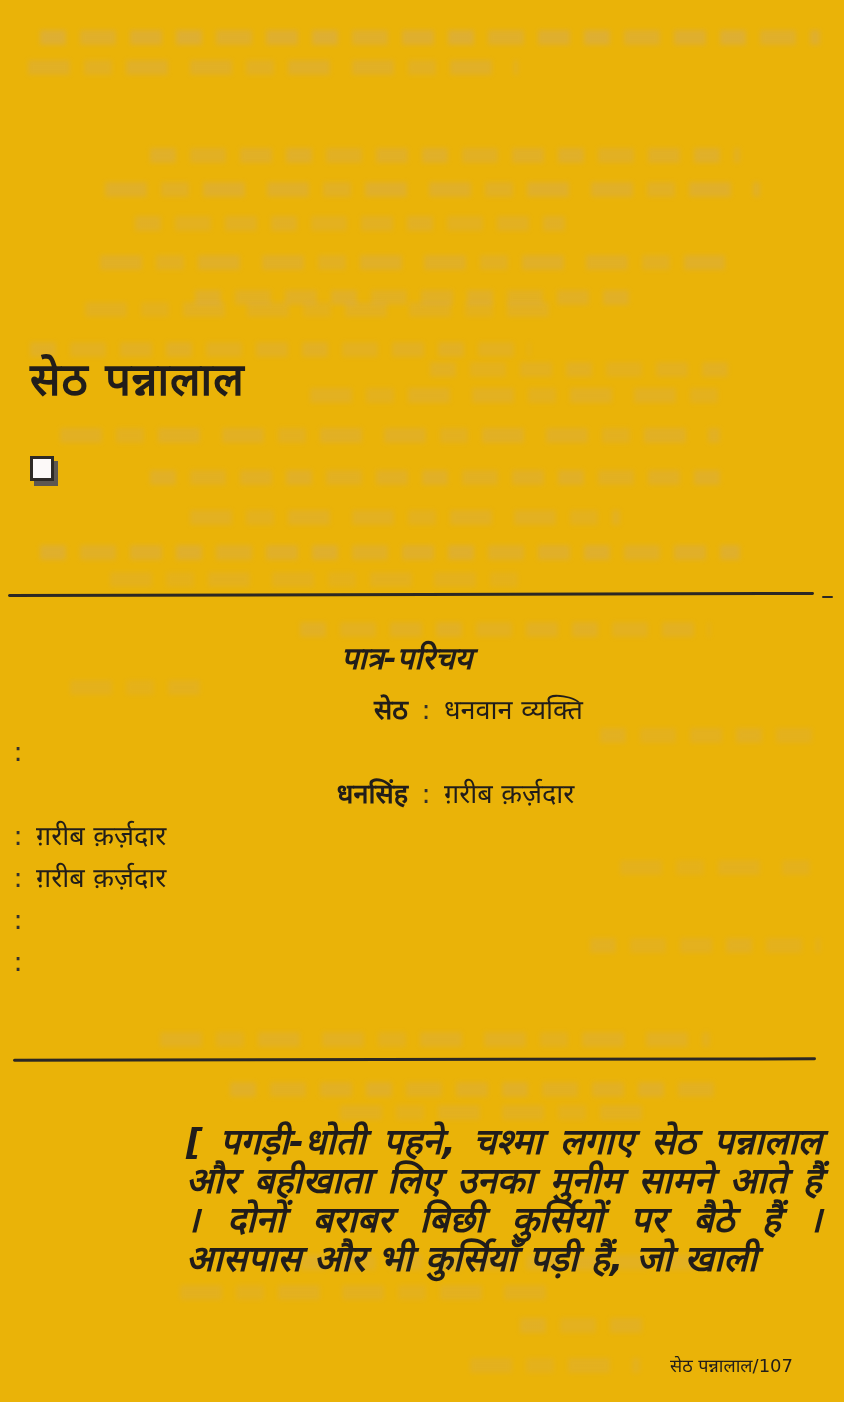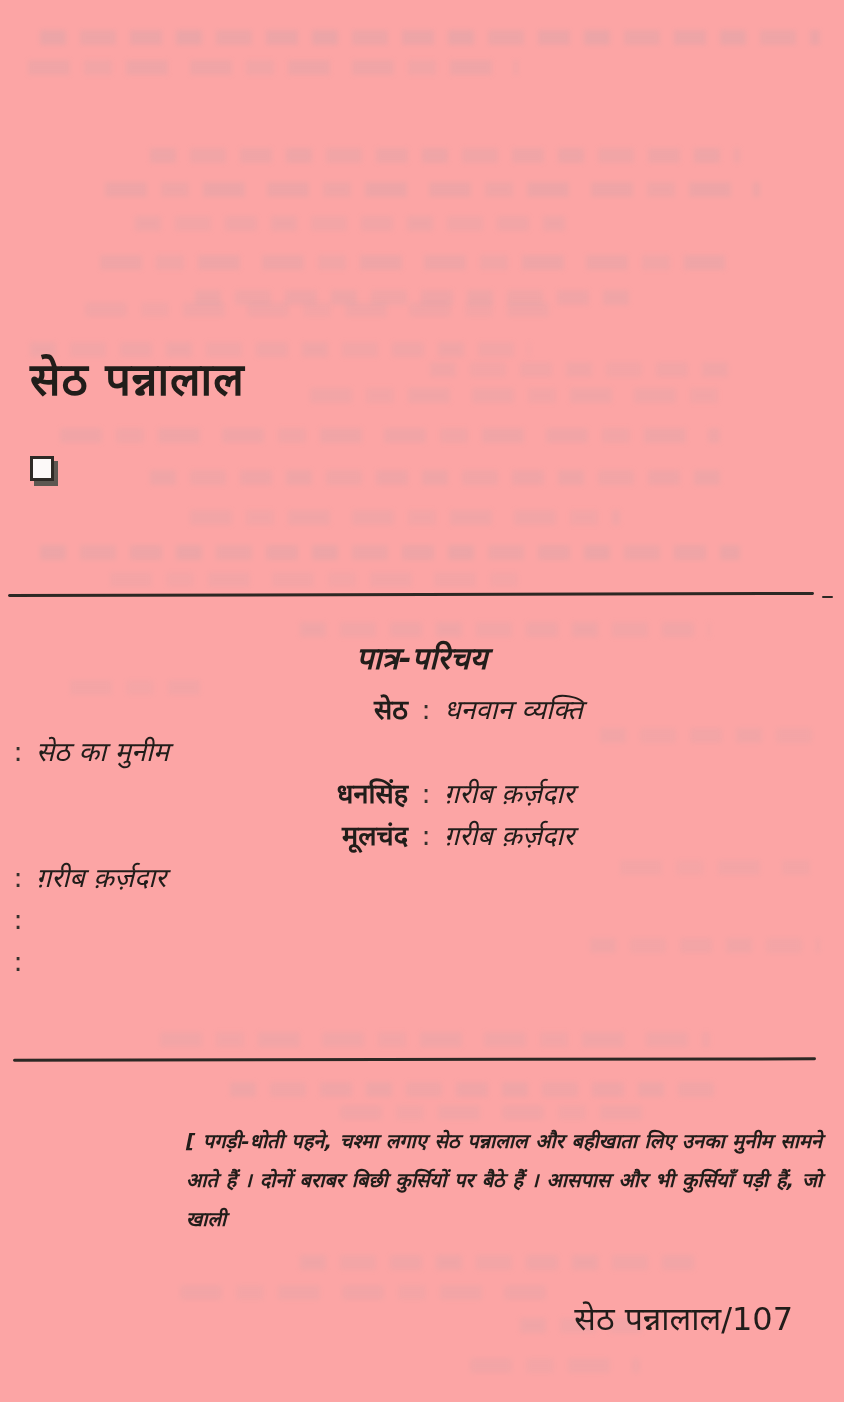--- a/index.html
+++ b/index.html
@@ -1,21 +1,21 @@
 <!DOCTYPE html>
 <html lang="hi"><head>
 <meta charset="utf-8">
 <style>
   html, body { margin: 0; padding: 0; background: #e9e6e4; }
   .page {
     position: relative;
     width: 844px;
     height: 1402px;
     margin: 0 auto;
-    background: #fca5a5;
+    background: #eab308;
     overflow: hidden;
     color: #211d1a;
     font-family: "DejaVu Sans", "Liberation Sans", sans-serif;
   }
 
   
   .ghost {
     position: absolute;
     height: 15px;
     filter: blur(2.4px);
@@ -63,21 +63,21 @@
     height: 3px;
     background: #2c2824;
     border-radius: 2px;
   }
   .rule-top    { left: 8px;  top: 593px; width: 806px; transform: rotate(-0.15deg); }
   .rule-top-dash { left: 822px; top: 596px; width: 11px; height: 2px; }
   .rule-bottom { left: 13px; top: 1058px; width: 803px; transform: rotate(-0.1deg); }
 
   .cast-heading {
     position: absolute;
-    left: 356px;
+    left: 341px;
     top: 638px;
     margin: 0;
     font-size: 31px;
     line-height: 40px;
     font-weight: bold;
     font-style: italic;
     white-space: nowrap;
   }
 
   .cast-list {
@@ -98,21 +98,20 @@
     width: 408px;
     text-align: right;
     font-weight: bold;
   }
   .cast-colon {
     width: 36px;
     text-align: center;
     color: #35302c;
   }
   .cast-role {
-    font-style: italic;
   }
 
   .cast-extra {
     position: absolute;
     left: 60px;
     top: 981px;
     width: 710px;
     text-align: center;
     font-size: 27px;
     line-height: 34px;
@@ -120,32 +119,32 @@
     font-style: italic;
     white-space: nowrap;
   }
 
   .stage-direction {
     position: absolute;
     left: 186px;
     top: 1122px;
     width: 636px;
     margin: 0;
-    font-size: 20px;
+    font-size: 36px;
     line-height: 39px;
     font-style: italic;
     font-weight: 600;
     text-align: justify;
   }
 
   .page-footer {
     position: absolute;
     right: 51px;
-    top: 1304px;
-    font-size: 32px;
+    top: 1351px;
+    font-size: 18px;
     line-height: 30px;
     white-space: nowrap;
   }
 </style>
 </head>
 <body>
 
 <div class="page">
 
   <div id="ghost-layer">
@@ -190,31 +189,29 @@
 
   <div class="cast-list" id="cast-list">
   <div class="cast-row">
     <span class="cast-name">सेठ</span>
     <span class="cast-colon">:</span>
     <span class="cast-role">धनवान व्यक्ति</span>
   </div>
 
   <div class="cast-row">
     <span class="cast-colon">:</span>
-    <span class="cast-role">सेठ का मुनीम</span>
   </div>
 
   <div class="cast-row">
     <span class="cast-name">धनसिंह</span>
     <span class="cast-colon">:</span>
     <span class="cast-role">ग़रीब क़र्ज़दार</span>
   </div>
 
   <div class="cast-row">
-    <span class="cast-name">मूलचंद</span>
     <span class="cast-colon">:</span>
     <span class="cast-role">ग़रीब क़र्ज़दार</span>
   </div>
 
   <div class="cast-row">
     <span class="cast-colon">:</span>
     <span class="cast-role">ग़रीब क़र्ज़दार</span>
   </div>
 
   <div class="cast-row">

